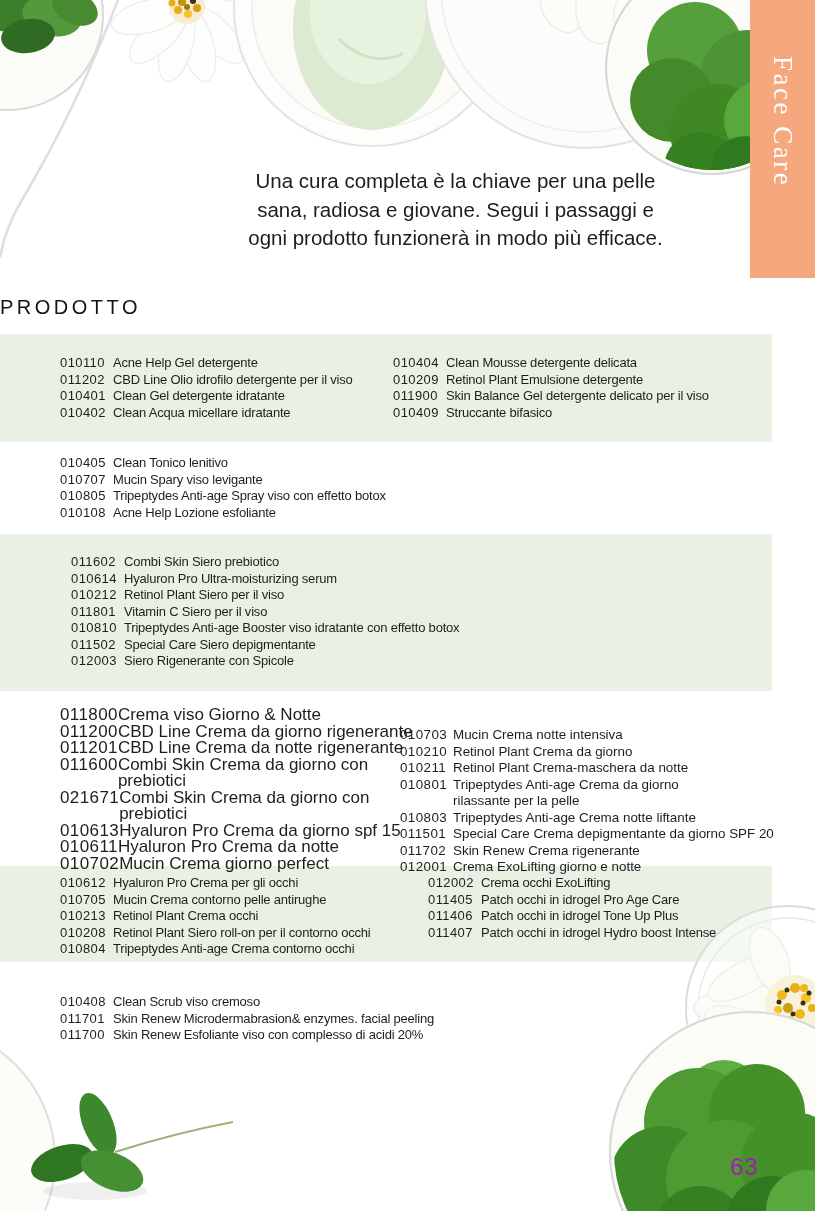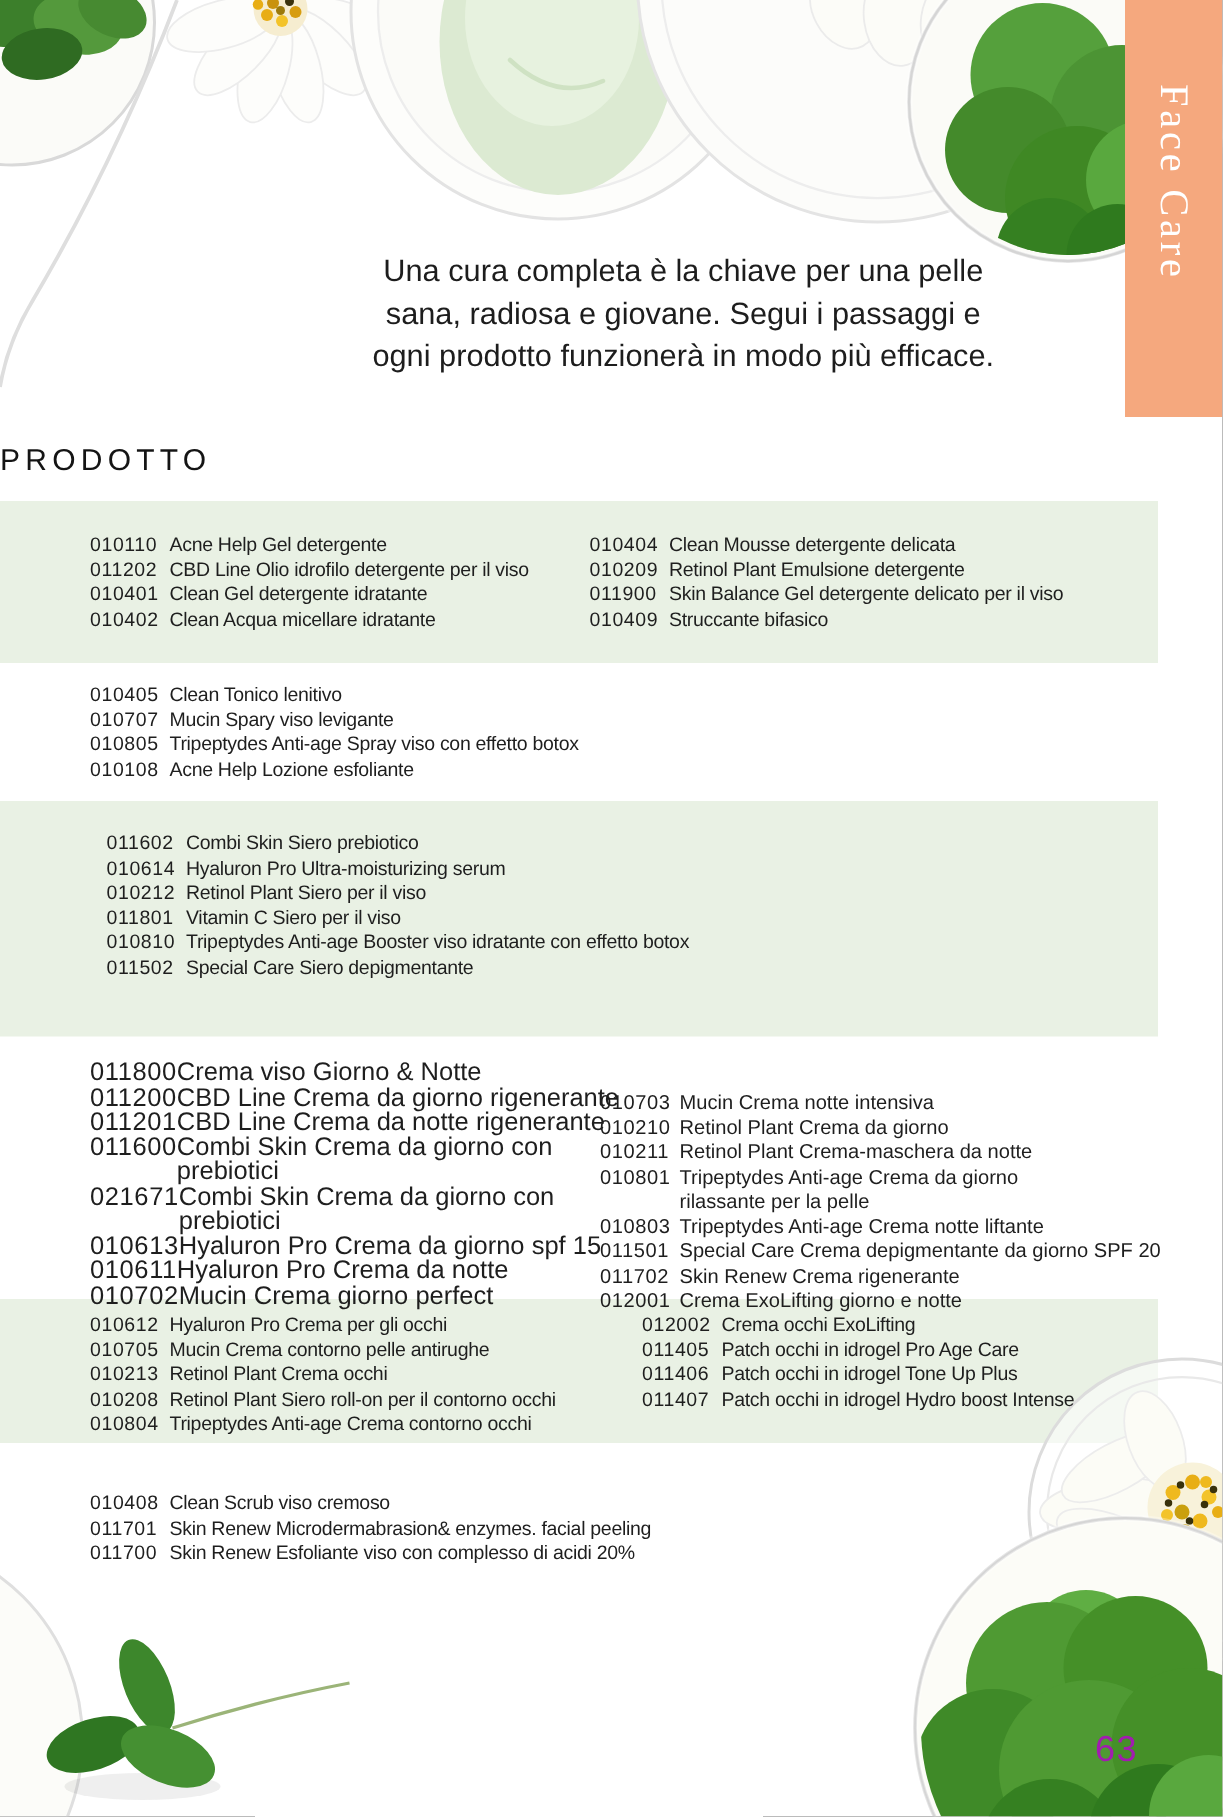--- a/index.html
+++ b/index.html
@@ -264,20 +264,24 @@
         <span class="pname">Vitamin C Siero per il viso</span>
       </div>
       <div class="prow">
         <span class="pcode">010810</span>
         <span class="pname">Tripeptydes Anti-age Booster viso idratante con effetto botox</span>
       </div>
       <div class="prow">
         <span class="pcode">011502</span>
         <span class="pname">Special Care Siero depigmentante</span>
       </div>
+      <div class="prow">
+        <span class="pcode">012003</span>
+        <span class="pname">Siero Rigenerante con Spicole</span>
+      </div>
     </div>
   <div class="plist g4c1">
       <div class="prow">
         <span class="pcode">011800</span>
         <span class="pname">Crema viso Giorno &amp; Notte</span>
       </div>
       <div class="prow">
         <span class="pcode">011200</span>
         <span class="pname">CBD Line Crema da giorno rigenerante</span>
       </div>

